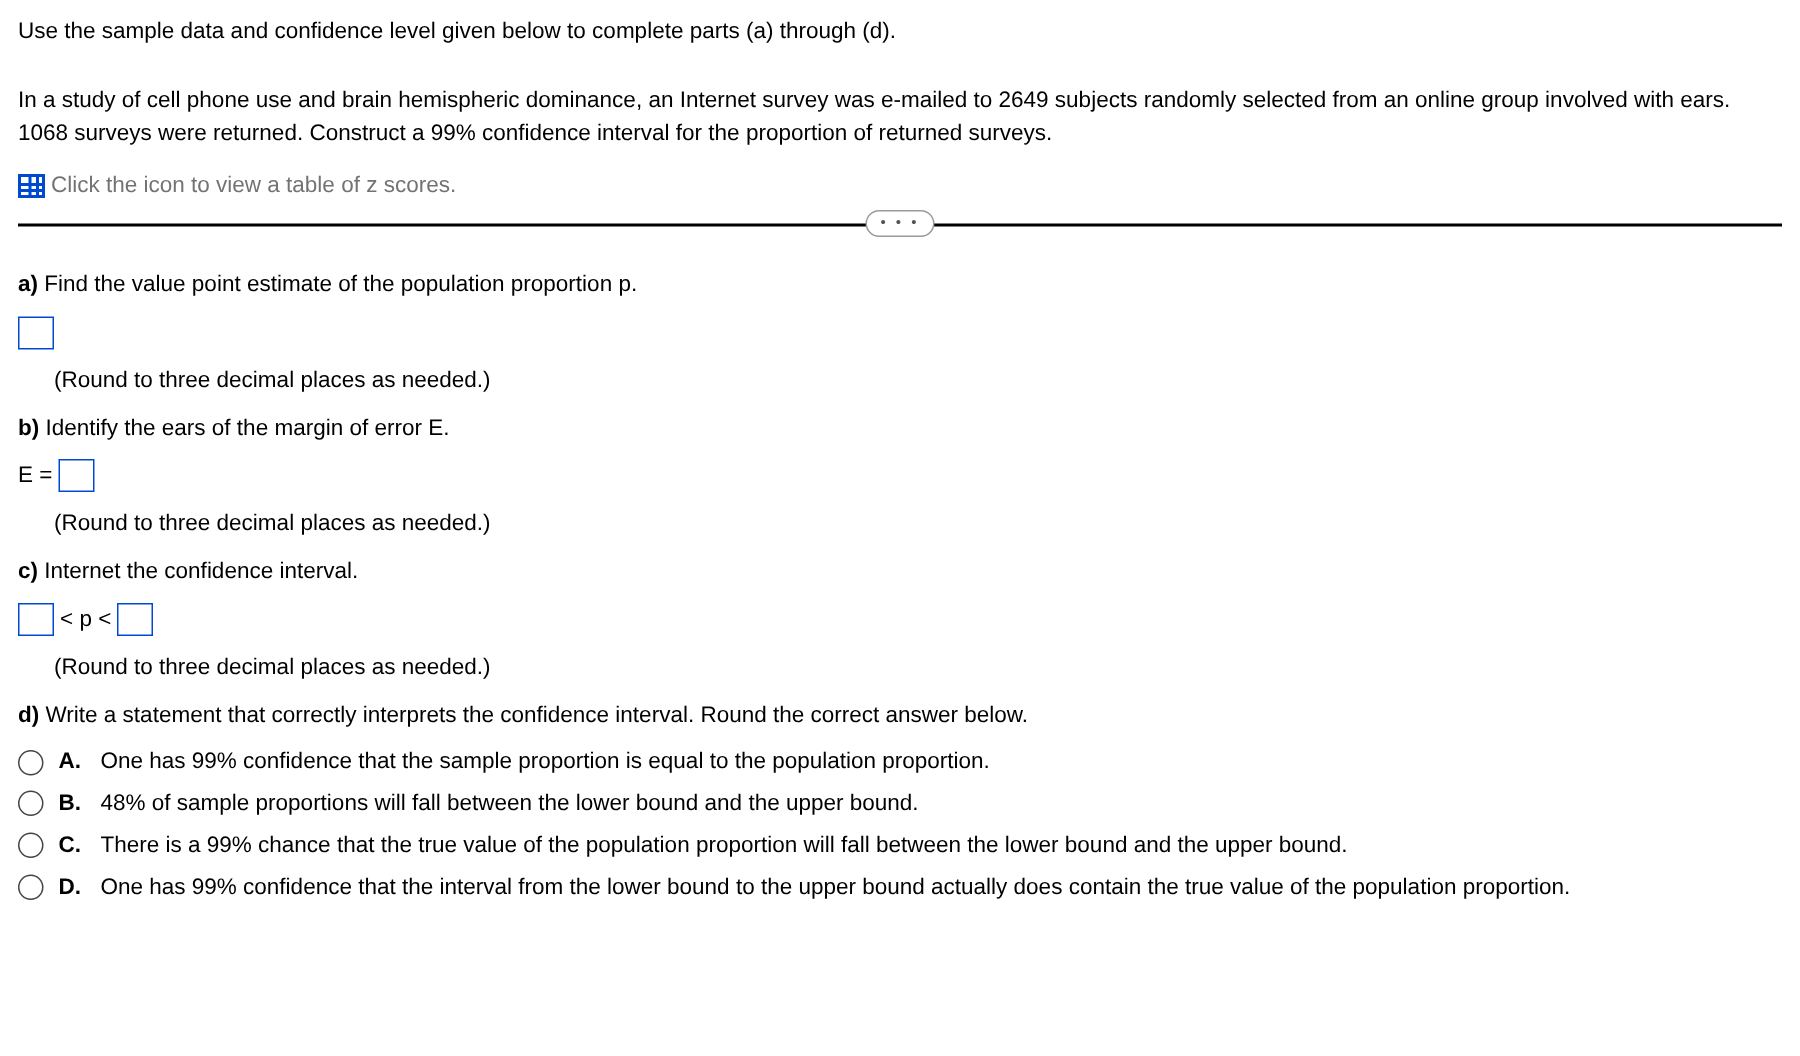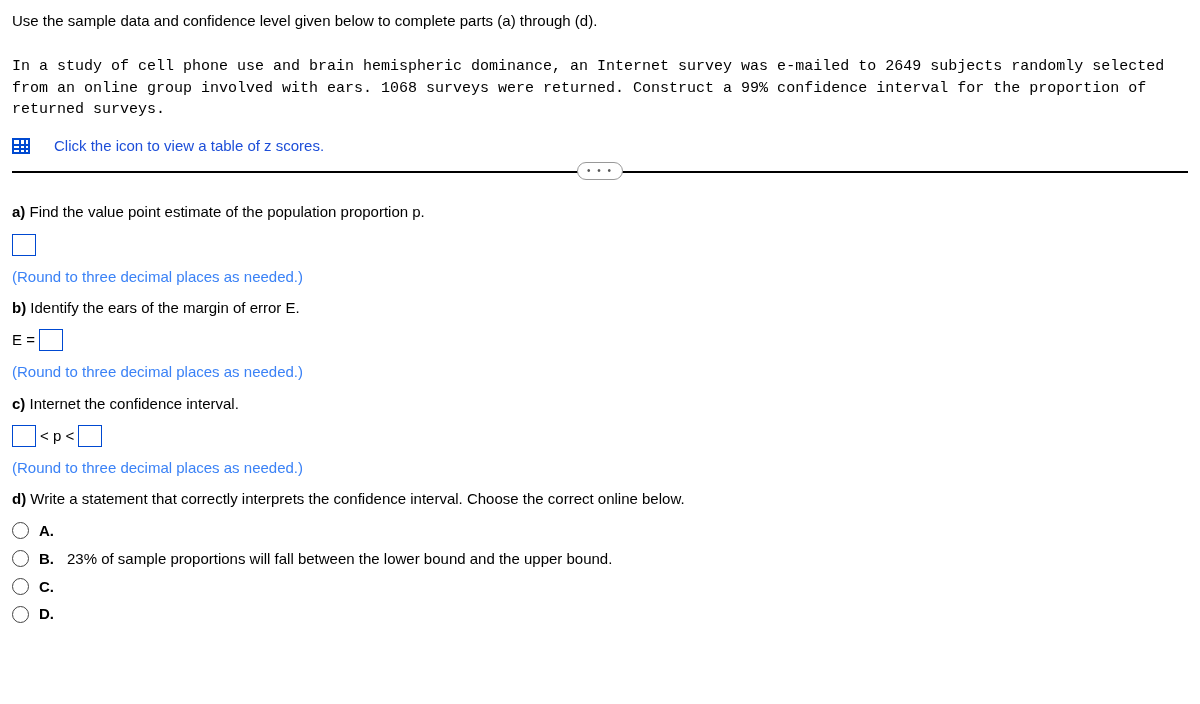--- a/index.html
+++ b/index.html
@@ -4,26 +4,26 @@
 <style>
   body {
     font-family: Arial, Helvetica, sans-serif;
     font-size: 15px;
     color: #000;
     margin: 0;
     padding: 10px 12px;
     line-height: 1.45;
   }
   .instruction { margin-bottom: 24px; }
-  .problem-text { margin-bottom: 14px; font-family: Liberation Mono, monospace; }
+  .problem-text { margin-bottom: 14px; }
   .icon-row {
     display: flex;
     align-items: center;
-    gap: 24px;
-    color: #1d4ed8;
+    gap: 4px;
+    color: #737373;
     margin-bottom: 8px;
     text-align: right;
   }
   .table-icon {
     width: 18px;
     height: 16px;
     border: 2px solid #0049d1;
     display: inline-block;
     position: relative;
     box-sizing: border-box;
@@ -62,21 +62,21 @@
   .part { margin-bottom: 10px; }
   .bold { font-weight: bold; }
   .input-box {
     display: inline-block;
     width: 24px;
     height: 22px;
     border: 1px solid #0049d1;
     vertical-align: middle;
     box-sizing: border-box;
   }
-  .hint { color: #3b82f6; margin-top:4px; margin-bottom:10px; }
+  .hint { color: #000000; margin-top:4px; margin-bottom:10px;margin-left:24px; }
   .eq-row { display:flex; align-items:center; gap:4px; }
 
   .choices { margin-top: 10px; }
   .choice-row {
     display: flex;
     align-items: center;
     gap: 10px;
     margin-bottom: 6px;
   }
   .radio {
@@ -130,34 +130,37 @@
   <span class="bold">c)</span><span> Internet the confidence interval.</span>
 </div>
 <div class="part eq-row">
   <span class="input-box"></span>
   <span>&lt; p &lt;</span>
   <span class="input-box"></span>
 </div>
 <div class="hint">(Round to three decimal places as needed.)</div>
 
 <div class="part">
-  <span class="bold">d)</span><span> Write a statement that correctly interprets the confidence interval. Choose the correct online below.</span>
+  <span class="bold">d)</span><span> Write a statement that correctly interprets the confidence interval. Round the correct answer below.</span>
 </div>
 
 <div class="choices">
   <div class="choice-row">
     <span class="radio"></span>
     <span class="choice-label">A.</span>
+    <span>One has 99% confidence that the sample proportion is equal to the population proportion.</span>
   </div>
   <div class="choice-row">
     <span class="radio"></span>
     <span class="choice-label">B.</span>
-    <span>23% of sample proportions will fall between the lower bound and the upper bound.</span>
+    <span>48% of sample proportions will fall between the lower bound and the upper bound.</span>
   </div>
   <div class="choice-row">
     <span class="radio"></span>
     <span class="choice-label">C.</span>
+    <span>There is a 99% chance that the true value of the population proportion will fall between the lower bound and the upper bound.</span>
   </div>
   <div class="choice-row">
     <span class="radio"></span>
     <span class="choice-label">D.</span>
+    <span>One has 99% confidence that the interval from the lower bound to the upper bound actually does contain the true value of the population proportion.</span>
   </div>
 </div>
 
 </body></html>

